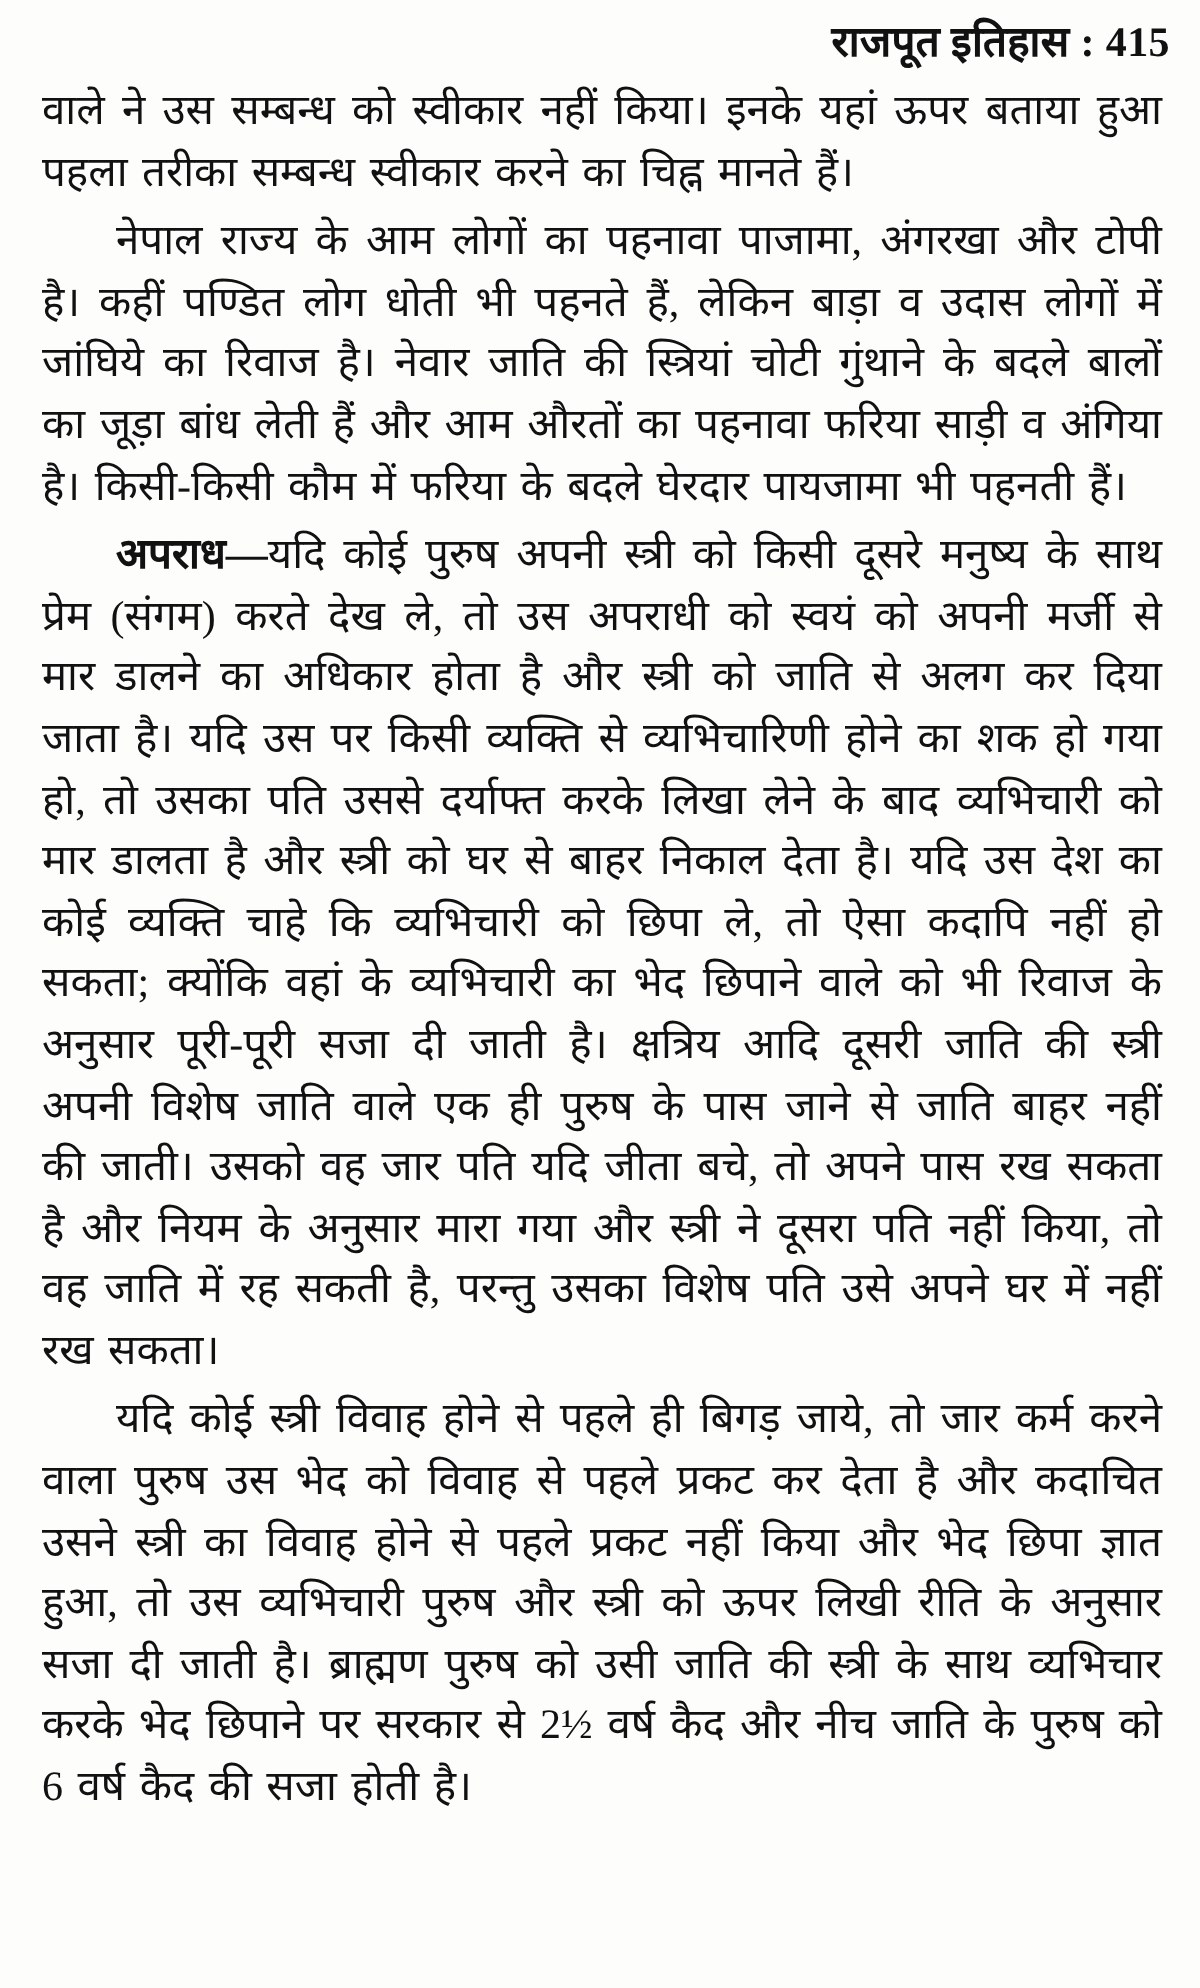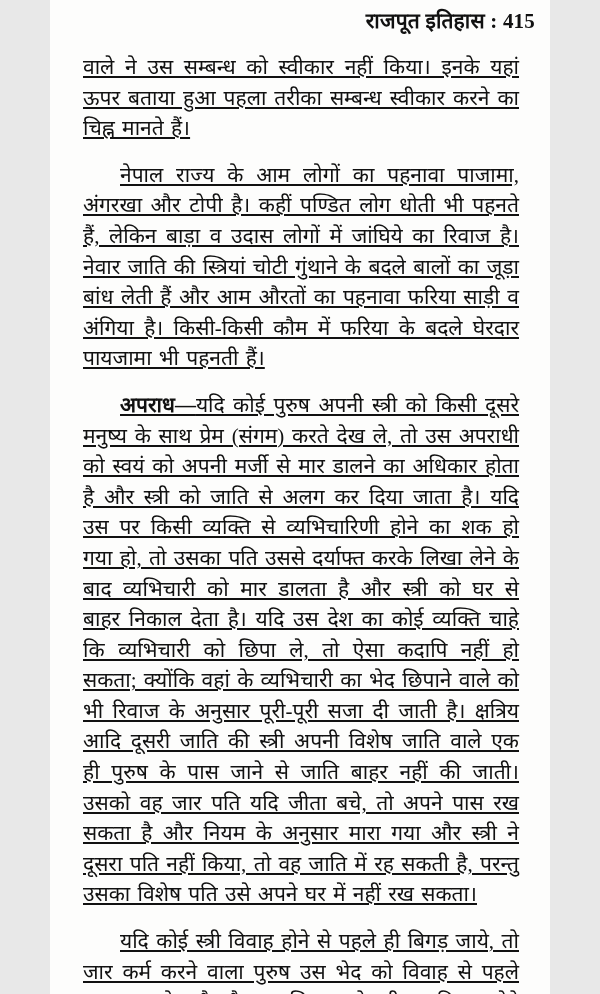--- a/index.html
+++ b/index.html
@@ -2,21 +2,21 @@
 <html lang="hi"><head>
 <meta charset="utf-8">
 <style>
   html, body {
     margin: 0;
     padding: 0;
     background: #e8e8e8;
   }
   .page {
     position: relative;
-    width: 500px;
+    width: 600px;
     height: 994px;
     margin: 0 auto;
     background: #fdfdfc;
     color: #111;
     font-family: "Liberation Serif", "DejaVu Serif", serif;
     box-sizing: border-box;
     padding: 6px 15px 4px 17px;
     overflow: hidden;
   }
   .running-head {
@@ -27,23 +27,22 @@
     letter-spacing: 0.2px;
     margin: 0 0 4px 0;
   }
   .body-text {
     font-size: 21px;
     line-height: 30.6px;
     text-align: justify;
     word-spacing: 2px;
   }
   .body-text p {
-    margin: 16px;
+    margin: 4px;
     padding: 0;
-    text-decoration: underline;
   }
   .body-text p.indent {
     text-indent: 37px;
   }
   .lead-bold {
     font-weight: 700;
   }
 </style>
 </head>
 <body>

